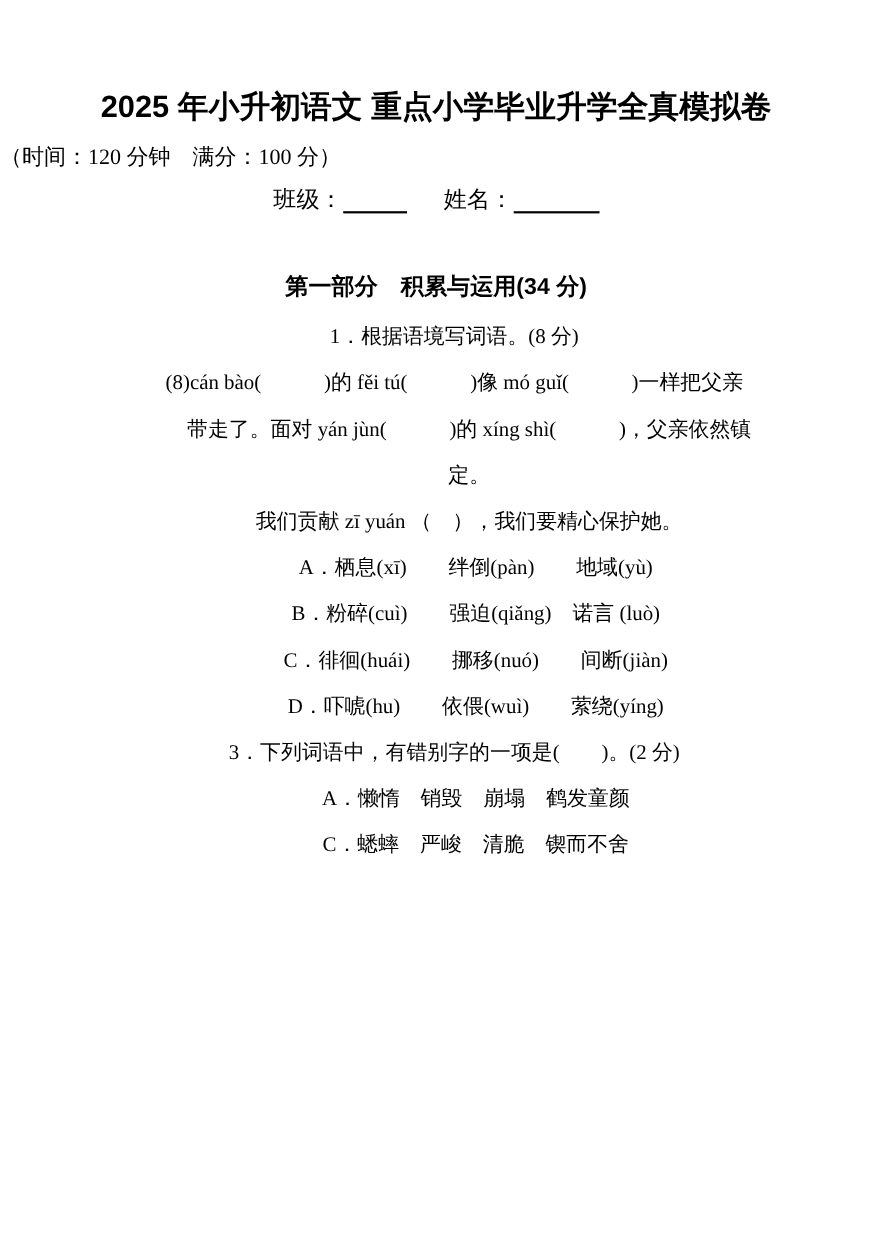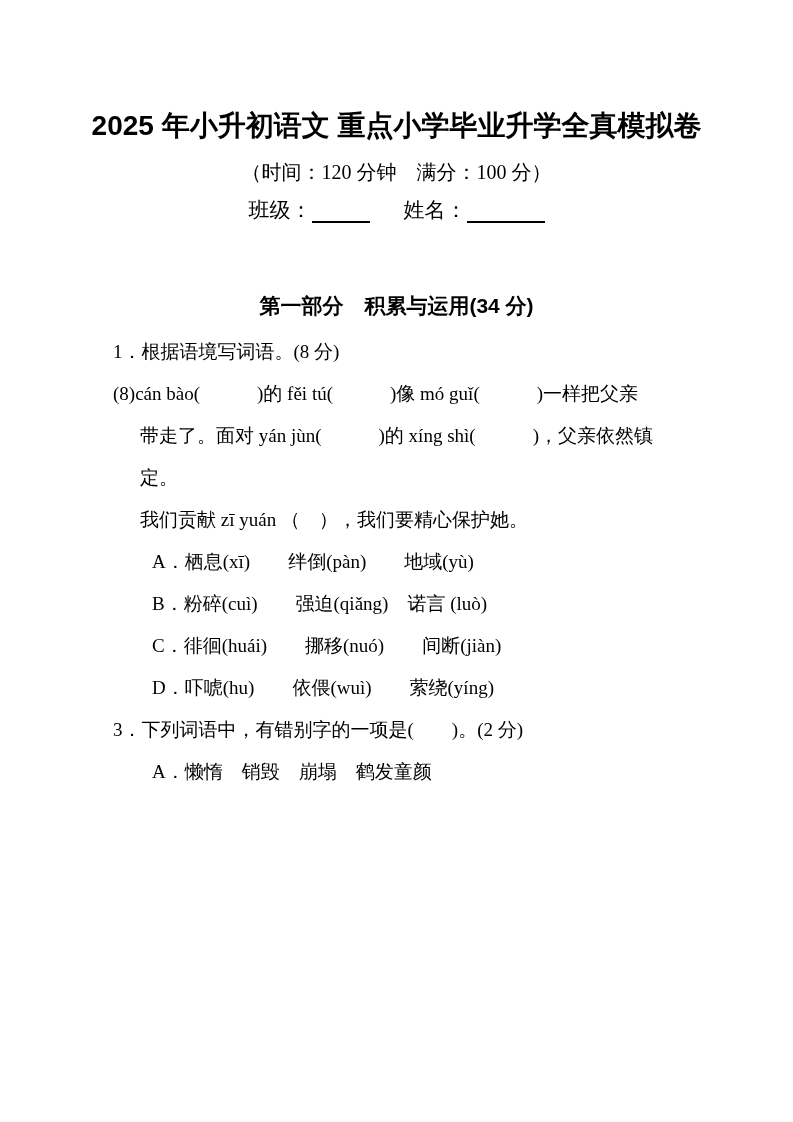--- a/index.html
+++ b/index.html
@@ -10,33 +10,32 @@
   .page {
     position: relative;
     width: 793px;
     height: 1122px;
     margin: 0 auto;
     background: #ffffff;
     color: #000000;
     font-family: "Liberation Serif", serif;
     font-size: 19px;
     box-sizing: border-box;
-    padding-top: 109px;
+    padding-top: 80px;
     overflow: hidden;
   }
   .doc-title {
     text-align: center;
     font-family: "Liberation Sans", sans-serif;
     font-weight: bold;
     font-size: 28px;
     line-height: 34px;
     white-space: pre;
   }
   .exam-info {
-    text-align: center;
     font-size: 20px;
     line-height: 26px;
     margin-top: 16px;
     white-space: pre;
   }
   .class-name-line {
     text-align: center;
     font-size: 21px;
     line-height: 26px;
     margin-top: 12px;
@@ -68,27 +67,28 @@
     padding: 0;
   }
   tr.score-header-row td { height: 44px; }
   tr.score-value-row  td { height: 42px; }
   .section-heading {
     text-align: center;
     font-family: "Liberation Sans", sans-serif;
     font-weight: bold;
     font-size: 21px;
     line-height: 30px;
-    margin-top: 68px;
+    margin-top: 52px;
     white-space: pre;
   }
   .content {
     margin-left: 113px;
     margin-top: 10px;
     width: 600px;
+    text-align: center;
   }
   .line {
     line-height: 42px;
     height: 42px;
     white-space: pre;
     overflow: visible;
   }
   .cont-indent { padding-left: 27px; }
   .option-indent { padding-left: 39px; }
   .kai { font-family: "Liberation Serif", serif; }
@@ -115,16 +115,17 @@
     <div class="line cont-indent">定。</div>
     <div class="line cont-indent kai">我们贡献 zī yuán （　），我们要精心保护她。</div>
 
     <div class="line option-indent">A．栖息(xī)　　绊倒(pàn)　　地域(yù)</div>
     <div class="line option-indent">B．粉碎(cuì)　　强迫(qiǎng)　诺言 (luò)</div>
     <div class="line option-indent">C．徘徊(huái)　　挪移(nuó)　　间断(jiàn)</div>
     <div class="line option-indent">D．吓唬(hu)　　依偎(wuì)　　萦绕(yíng)</div>
 
     <div class="line">3．下列词语中，有错别字的一项是(　　)。(2 分)</div>
     <div class="line option-indent">A．懒惰　销毁　崩塌　鹤发童颜</div>
+    <div class="line option-indent">C．蟋蟀　严峻　清脆　锲而不舍</div>
 
   </div>
 
 </div>
 
 </body></html>

